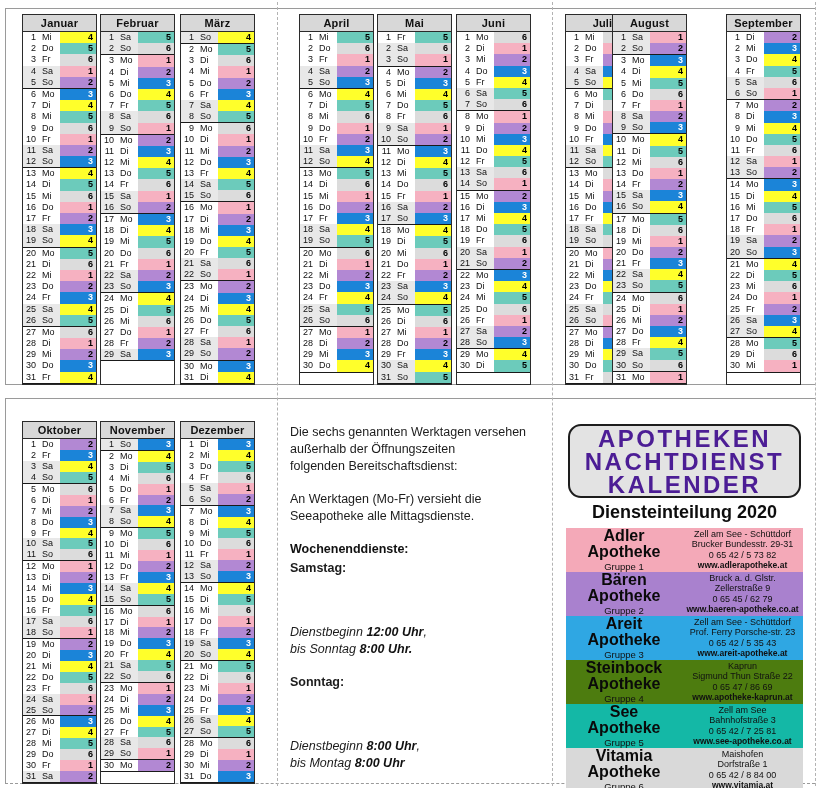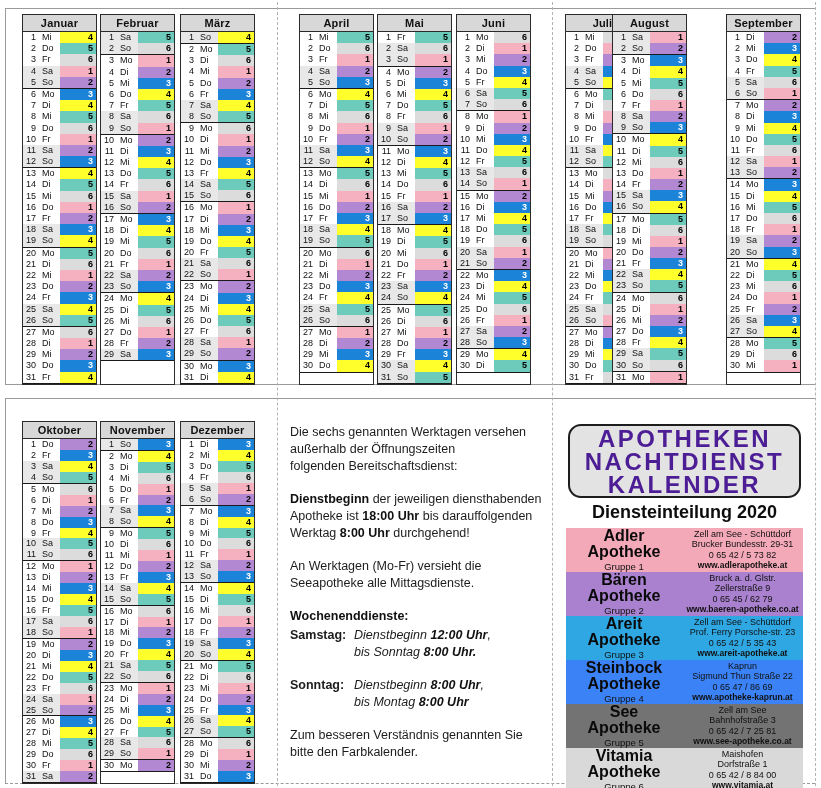--- a/index.html
+++ b/index.html
@@ -25,21 +25,21 @@
   .m-row { flex:1; display:flex; align-items:stretch; font-size:9px; line-height:1; }
   .m-row.sep { border-bottom:1px solid #1a1a1a; }
   .c-num { flex:0 0 16px; text-align:right; padding:1px 3px 0 0; }
   .c-wd  { flex:0 0 21px; text-align:left; padding:1px 0 0 3px; }
   .c-duty { flex:1; text-align:right; padding:1px 3px 0 0; font-weight:bold; }
   .wkend { background:#e8e8e8; }
   
   .info { position:absolute; left:290px; top:424px; width:252px; font-size:12.5px; line-height:17px; color:#1c1c1c; }
   .info p { margin:0 0 16px 0; }
   .info b { font-weight:bold; color:#111; }
-  .wk-row { display:flex; margin:0 0 16px 0; }
+  .wk-row { display:flex; margin:0 0 16px 0;flex-direction:column; }
   .wk-label { flex:0 0 64px; font-weight:bold; }
   .wk-body { flex:1;font-style:italic; }
   
   .titlebox {
     position:absolute; left:568px; top:424px; width:233px; height:74px;
     border:2px solid #1d1d1d; border-radius:13px; background:#e3e3e3;
     display:flex; flex-direction:column; justify-content:center; text-align:center;
   }
   .titlebox span { font-size:24px; font-weight:bold; letter-spacing:2.5px; line-height:23px; color:#4c1d95; }
   .subtitle { position:absolute; left:566px; top:502px; width:237px; text-align:center; font-size:18px; font-weight:bold; color:#0d0d0d; }
@@ -1954,21 +1954,20 @@
       <div class="m-row sep">
         <div class="c-num">31</div>
         <div class="c-wd">Do</div>
         <div class="c-duty" style="background: rgb(27, 132, 216); color: rgb(255, 255, 255);">3</div>
       </div>
     </div>
   </div>
 
 <div class="info" id="info-body">
     <p><span>Die sechs genannten Werktagen versehen</span><br><span>außerhalb der Öffnungszeiten</span><br><span>folgenden Bereitschaftsdienst:</span></p>
-    <p><b>Dienstbeginn</b><span> der jeweiligen diensthabenden</span><br><span>Apotheke ist </span><b>18:00 Uhr</b><span> bis darauffolgenden</span><br><span>Werktag </span><b>8:00 Uhr</b><span> durchgehend!</span></p>
     <p><span>An Werktagen (Mo-Fr) versieht die</span><br><span>Seeapotheke alle Mittagsdienste.</span></p>
     <p class="heading" style="margin-bottom: 2px;"><b>Wochenenddienste:</b></p>
     <div class="wk-row">
       <div class="wk-label">Samstag:</div>
       <div class="wk-body"><span>Dienstbeginn </span><b>12:00 Uhr</b><span>,</span><br><span>bis Sonntag </span><b>8:00 Uhr.</b></div>
     </div>
     <div class="wk-row">
       <div class="wk-label">Sonntag:</div>
       <div class="wk-body"><span>Dienstbeginn </span><b>8:00 Uhr</b><span>,</span><br><span>bis Montag </span><b>8:00 Uhr</b></div>
     </div>
@@ -2014,34 +2013,34 @@
         <div class="ph-name">Apotheke</div>
         <div class="ph-group">Gruppe 3</div>
       </div>
       <div class="ph-right">
         <div class="ph-line">Zell am See - Schüttdorf</div>
         <div class="ph-line">Prof. Ferry Porsche-str. 23</div>
         <div class="ph-line">0 65 42 / 5 35 43</div>
         <div class="ph-url">www.areit-apotheke.at</div>
       </div>
     </div>
-    <div class="ph-row" style="background: #3b82f6;">
+    <div class="ph-row" style="background: #4d7c0f;">
       <div class="ph-left">
         <div class="ph-name">Steinbock</div>
         <div class="ph-name">Apotheke</div>
         <div class="ph-group">Gruppe 4</div>
       </div>
       <div class="ph-right">
         <div class="ph-line">Kaprun</div>
         <div class="ph-line">Sigmund Thun Straße 22</div>
         <div class="ph-line">0 65 47 / 86 69</div>
         <div class="ph-url">www.apotheke-kaprun.at</div>
       </div>
     </div>
-    <div class="ph-row" style="background: #737373;">
+    <div class="ph-row" style="background: #14b8a6;">
       <div class="ph-left">
         <div class="ph-name">See</div>
         <div class="ph-name">Apotheke</div>
         <div class="ph-group">Gruppe 5</div>
       </div>
       <div class="ph-right">
         <div class="ph-line">Zell am See</div>
         <div class="ph-line">Bahnhofstraße 3</div>
         <div class="ph-line">0 65 42 / 7 25 81</div>
         <div class="ph-url">www.see-apotheke.co.at</div>

